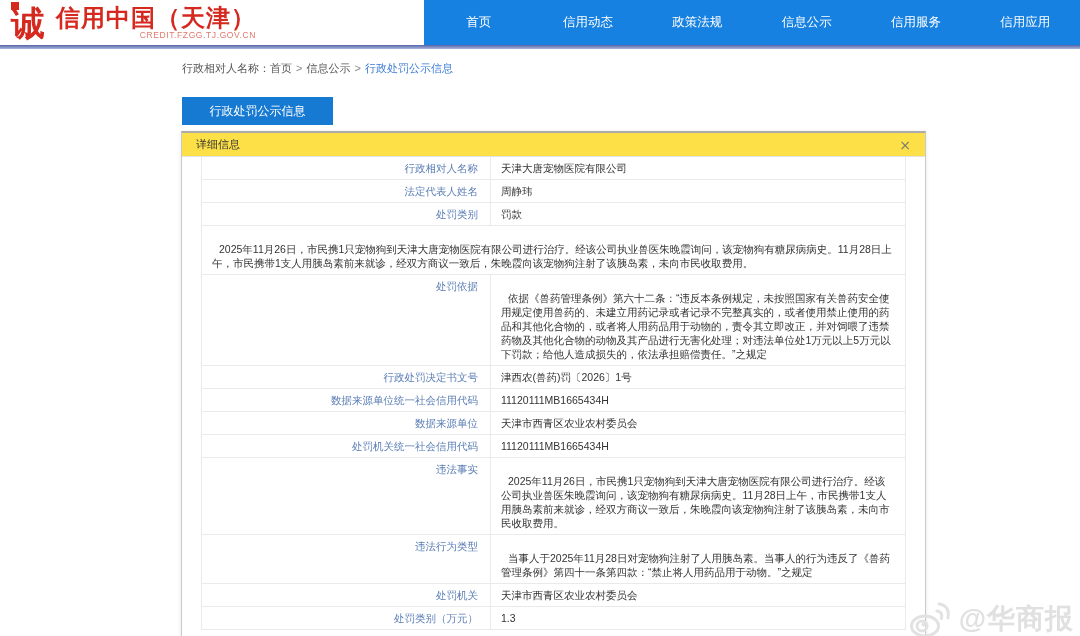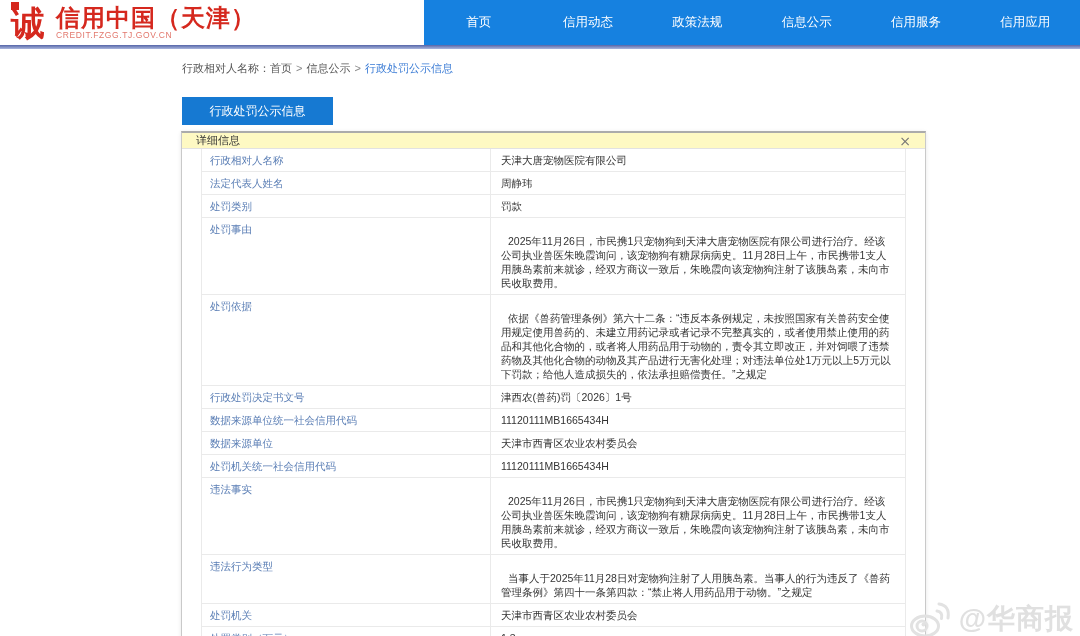--- a/index.html
+++ b/index.html
@@ -14,21 +14,21 @@
   
   .header { position: absolute; top: 0; left: 0; width: 1080px; height: 45px; background: #fff; }
   .logo-area { position: absolute; left: 8px; top: 2px; display: flex; align-items: center; }
   .stamp {
     position: relative; width: 40px; height: 42px; margin-right: 8px;
     color: #d5281e; font-family: "DejaVu Serif", serif; font-weight: bold;
     font-size: 34px; line-height: 42px; text-align: center;
   }
   .stamp-seal { position: absolute; top: 0; left: 3px; width: 8px; height: 8px; background: #d5281e; }
   .logo-title { color: #d5281e; font-size: 24px; font-weight: bold; letter-spacing: 1px; line-height: 22px; }
-  .logo-sub { color: #e2776c; font-size: 8.5px; letter-spacing: 0.6px; margin-top: 1px; }
+  .logo-sub { color: #e2776c; font-size: 8.5px; letter-spacing: 0.6px; margin-top: 1px; text-align: right; }
 
   .main-nav {
     position: absolute; left: 424px; top: 0; width: 656px; height: 45px;
     background: #1681e0; display: flex;
   }
   .nav-item {
     flex: 1; display: flex; align-items: center; justify-content: center;
     color: #fff; font-size: 12.5px; cursor: pointer; white-space: nowrap;
   }
   .header-underline {
@@ -49,31 +49,31 @@
     display: flex; align-items: center; justify-content: center; cursor: pointer;
   }
 
   
   .panel {
     position: absolute; left: 181px; top: 131px; width: 745px; height: 540px;
     background: #fff; border: 1px solid #c9c9c9; border-top: 2px solid #ababab;
     box-shadow: 0 1px 4px rgba(0,0,0,0.10);
   }
   .panel-header {
-    height: 16px; background: #fef9c3; border-bottom: 1px solid #e2e2e2;
+    height: 24px; background: #fde047; border-bottom: 1px solid #e2e2e2;
     display: flex; align-items: center; justify-content: space-between; padding: 0 14px;
   }
   .panel-title { font-size: 11px; color: #333; }
   .close-btn { color: #777; font-size: 14px; line-height: 14px; cursor: pointer; font-family: "DejaVu Sans", sans-serif; }
 
   .detail-table { margin: 0 19px; border: 1px solid #eaeaea; border-top: none; }
   .t-row { display: flex; border-top: 1px solid #eaeaea; font-size: 10.5px; }
   .t-row:first-child { border-top: none; }
   .t-label {
-    width: 289px; flex: none; 
+    width: 289px; flex: none; text-align: right;
     padding: 4px 12px 4px 8px; color: #5a7eb5; line-height: 14px;
     border-right: 1px solid #eaeaea;
   }
   .t-value { flex: 1; padding: 4px 10px; color: #333; line-height: 14px; }
   .t-row.long .t-value { text-indent: 7px; margin-top: 12px; }
 
   
   .watermark {
     position: absolute; right: 6px; bottom: -2px; z-index: 5;
     display: flex; align-items: center; color: #e0e0e0;
@@ -125,21 +125,20 @@
       </div>
       <div class="t-row">
         <div class="t-label">法定代表人姓名</div>
         <div class="t-value">周静玮</div>
       </div>
       <div class="t-row">
         <div class="t-label">处罚类别</div>
         <div class="t-value">罚款</div>
       </div>
       <div class="t-row long">
-        <div class="t-label">处罚事由</div>
         <div class="t-value">2025年11月26日，市民携1只宠物狗到天津大唐宠物医院有限公司进行治疗。经该公司执业兽医朱晚霞询问，该宠物狗有糖尿病病史。11月28日上午，市民携带1支人用胰岛素前来就诊，经双方商议一致后，朱晚霞向该宠物狗注射了该胰岛素，未向市民收取费用。</div>
       </div>
       <div class="t-row long">
         <div class="t-label">处罚依据</div>
         <div class="t-value">依据《兽药管理条例》第六十二条：“违反本条例规定，未按照国家有关兽药安全使用规定使用兽药的、未建立用药记录或者记录不完整真实的，或者使用禁止使用的药品和其他化合物的，或者将人用药品用于动物的，责令其立即改正，并对饲喂了违禁药物及其他化合物的动物及其产品进行无害化处理；对违法单位处1万元以上5万元以下罚款；给他人造成损失的，依法承担赔偿责任。”之规定</div>
       </div>
       <div class="t-row">
         <div class="t-label">行政处罚决定书文号</div>
         <div class="t-value">津西农(兽药)罚〔2026〕1号</div>
       </div>

